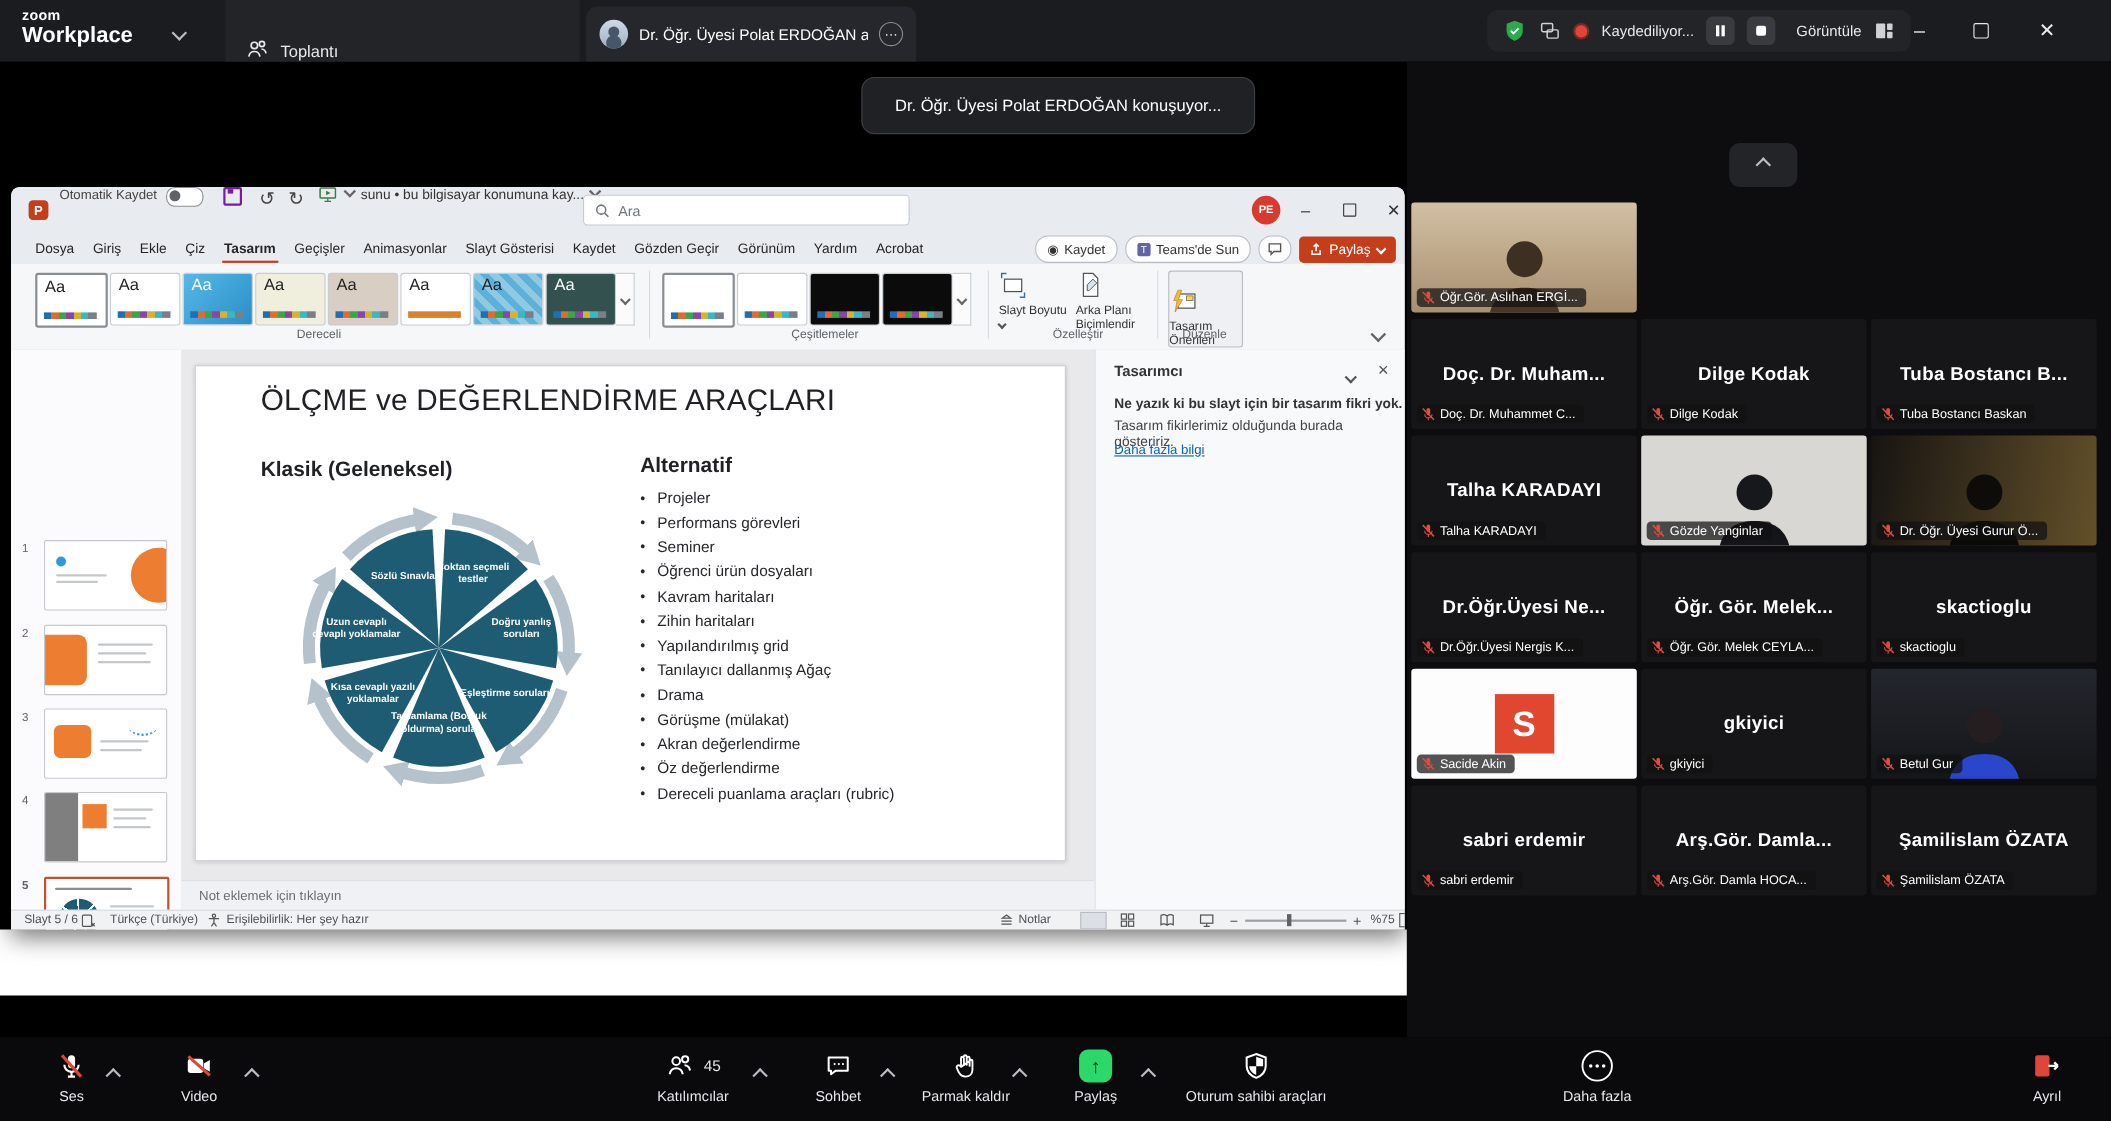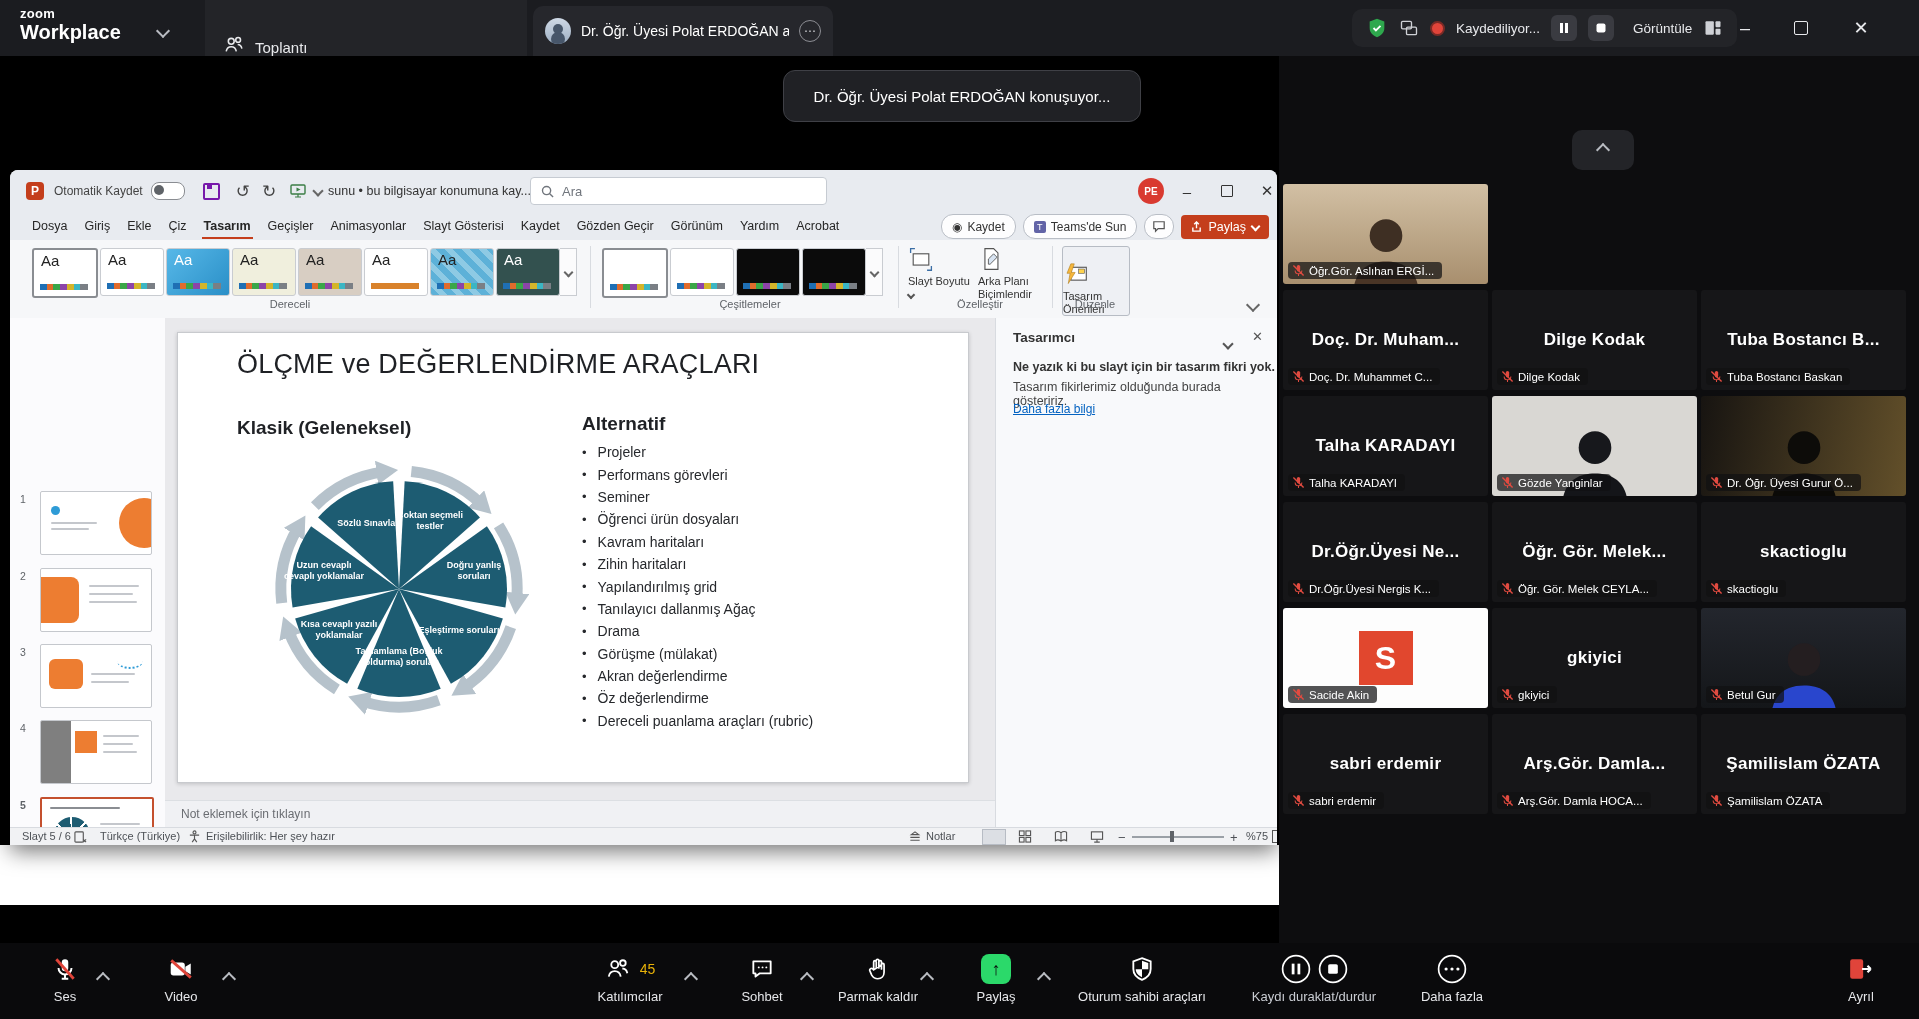--- a/index.html
+++ b/index.html
@@ -22,21 +22,21 @@
   .pillbtn{width:26px;height:26px;border-radius:6px;background:#3a3b41;display:flex;align-items:center;justify-content:center}
   .winctl{position:absolute;top:0;width:46px;height:56px;display:flex;align-items:center;justify-content:center;color:#e8e9ec;font-size:18px}
   
   #speaknote{position:absolute;left:783px;top:70px;width:356px;height:50px;background:#202125;border:1px solid #3f4046;border-radius:12px;display:flex;align-items:center;justify-content:center;color:#fff;font-size:15px}
   
   #whitestrip{position:absolute;left:0;top:845px;width:1279px;height:60px;background:#fff}
   
   #ppt{position:absolute;left:10px;top:170px;width:1267px;height:675px;background:#e9ecf1;border-radius:8px 8px 0 0;overflow:hidden;box-shadow:0 6px 22px rgba(0,0,0,.55)}
   #ppt-title{position:absolute;left:0;top:0;width:100%;height:42px;background:#e8ebf0}
   .ppticon{position:absolute;left:16px;top:12px;width:18px;height:18px;background:#c43e1c;border-radius:4px;color:#fff;font-size:12px;font-weight:bold;display:flex;align-items:center;justify-content:center}
-  .qat{position:absolute;top:0;height:42px;display:flex;align-items:center;color:#444}
+  .qat{position:absolute;top:0;height:42px;display:flex;color:#444}
   .toggle{width:32px;height:16px;border:1px solid #8a8d92;border-radius:8px;background:#fff;position:relative}
   .toggle:after{content:"";position:absolute;left:2px;top:2px;width:10px;height:10px;border-radius:50%;background:#5f6368}
   .floppy{width:13px;height:13px;border:2px solid #7719aa;border-radius:2px;position:relative}
   .floppy:after{content:"";position:absolute;left:2px;top:0;width:5px;height:4px;background:#7719aa}
   #searchbox{position:absolute;left:520px;top:7px;width:297px;height:28px;background:#fff;border:1px solid #c6cbd2;border-radius:4px;display:flex;align-items:center;gap:8px;padding:0 10px;box-sizing:border-box;color:#70757c;font-size:13px}
   .pecirc{position:absolute;left:1128px;top:8px;width:26px;height:26px;border-radius:50%;background:#d93a30;color:#fff;font-size:10px;font-weight:bold;display:flex;align-items:center;justify-content:center}
   .pptwinctl{position:absolute;top:0;width:40px;height:42px;display:flex;align-items:center;justify-content:center;color:#333;font-size:15px}
   #ppt-menu{position:absolute;left:0;top:42px;width:100%;height:28px;background:#e8ebf0;display:flex;align-items:center;gap:17px;padding-left:22px;box-sizing:border-box;font-size:12.5px;color:#262626}
   .mi-active{font-weight:bold;position:relative}
   .mi-active:after{content:"";position:absolute;left:-2px;right:-2px;bottom:-6px;height:2.5px;background:#c43e1c}
@@ -90,21 +90,21 @@
   .v-betul{background:linear-gradient(180deg,#23262d,#141619)}
   .v-sacide{background:#fdfdfd}
   .sqS{position:absolute;left:50%;top:50%;transform:translate(-50%,-50%);width:54px;height:54px;background:#e1472e;display:flex;align-items:center;justify-content:center;color:#fff;font-size:32px;font-weight:bold}
   
   #tb{position:absolute;left:0;top:943px;width:1919px;height:76px;background:#0a0a0c}
   .tbi{position:absolute;top:9px;text-align:center;color:#e6e7ea}
   .tbi .ic{height:34px;display:flex;align-items:center;justify-content:center;gap:7px}
   .tbi .lab{font-size:13px;margin-top:3px;white-space:nowrap}
   .tchev{position:absolute;top:27px}
   .sharesq{width:30px;height:30px;border-radius:8px;background:#2bd96a;display:flex;align-items:center;justify-content:center;color:#0a0a0c;font-size:18px;font-weight:bold}
-  .cnt{font-size:14px;color:#eab308;margin-left:2px}
+  .cnt{font-size:14px;color:#e5e5e5;margin-left:2px}
 </style>
 </head>
 <body>
 
 <div id="topbar">
   <div class="logo">
     <div class="z">zoom</div>
     <div class="w">Workplace</div>
   </div>
   <span class="abs" style="left:158px;top:22px"><span class="chev"></span></span>
@@ -794,34 +794,20 @@
   <div class="tbi" style="left:1057px;width:170px">
     <div class="ic">
         <svg viewBox="0 0 24 24" width="26" height="26">
           <path d="M12 2l8 3v7c0 5-3.5 8.2-8 10-4.5-1.8-8-5-8-10V5z" fill="none" stroke="#fff" stroke-width="1.7"></path>
           <path d="M12 4.3l5.8 2.2v5.7H12zM6.2 12.2H12v7.4c-3.2-1.5-5.8-4-5.8-7.4z" fill="#fff"></path>
         </svg>
       </div>
     <div class="lab">Oturum sahibi araçları</div>
   </div>
 
-  <div class="tbi" style="left:1229px;width:170px">
-    <div class="ic">
-      <svg viewBox="0 0 28 28" width="30" height="30">
-          <circle cx="14" cy="14" r="12.5" stroke="#fff" stroke-width="1.6" fill="none"></circle>
-          <rect x="10" y="9" width="2.6" height="10" fill="#fff"></rect>
-          <rect x="15.4" y="9" width="2.6" height="10" fill="#fff"></rect>
-        </svg>
-      <svg viewBox="0 0 28 28" width="30" height="30">
-          <circle cx="14" cy="14" r="12.5" stroke="#fff" stroke-width="1.6" fill="none"></circle>
-          <rect x="9.5" y="9.5" width="9" height="9" rx="1.5" fill="#fff"></rect>
-        </svg>
-    </div>
-    <div class="lab" style="color:#c9ccd2">Kaydı duraklat/durdur</div>
-  </div>
 
   <div class="tbi" style="left:1402px;width:100px">
     <div class="ic">
         <svg viewBox="0 0 28 28" width="30" height="30">
           <circle cx="14" cy="14" r="12.5" stroke="#fff" stroke-width="1.6" fill="none"></circle>
           <circle cx="8.5" cy="14" r="1.5" fill="#fff"></circle>
           <circle cx="14" cy="14" r="1.5" fill="#fff"></circle>
           <circle cx="19.5" cy="14" r="1.5" fill="#fff"></circle>
         </svg>
       </div>

